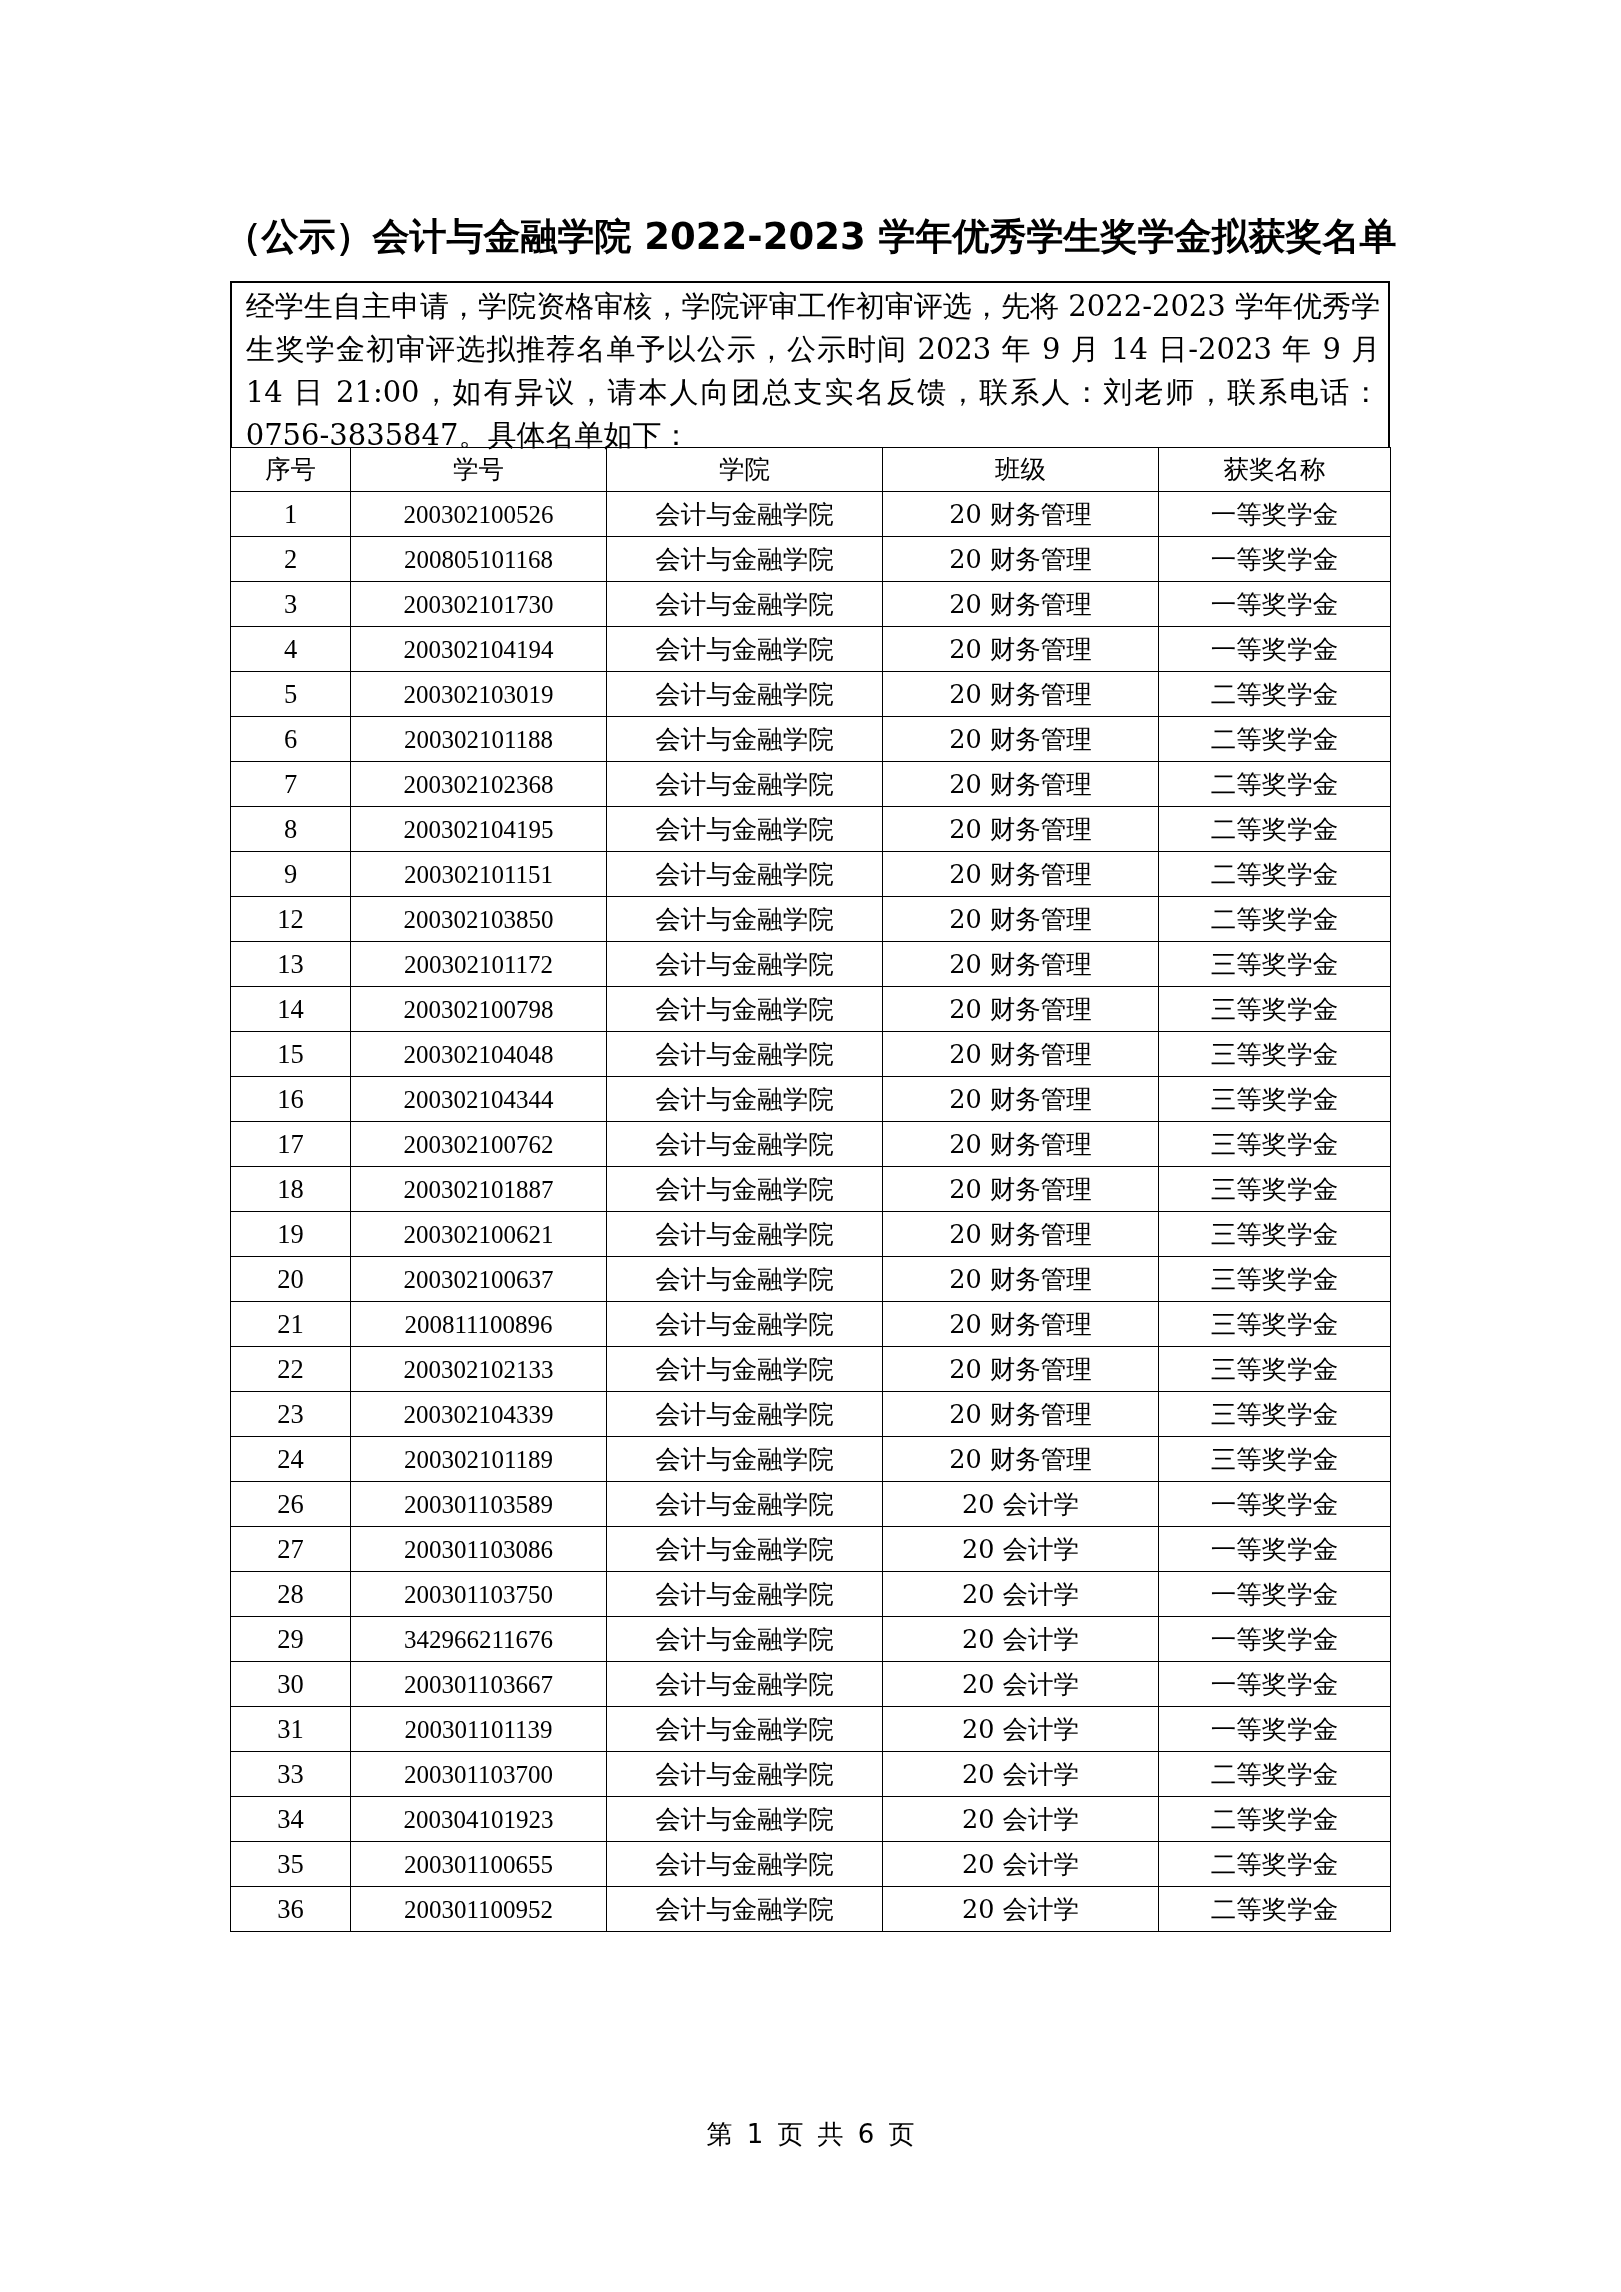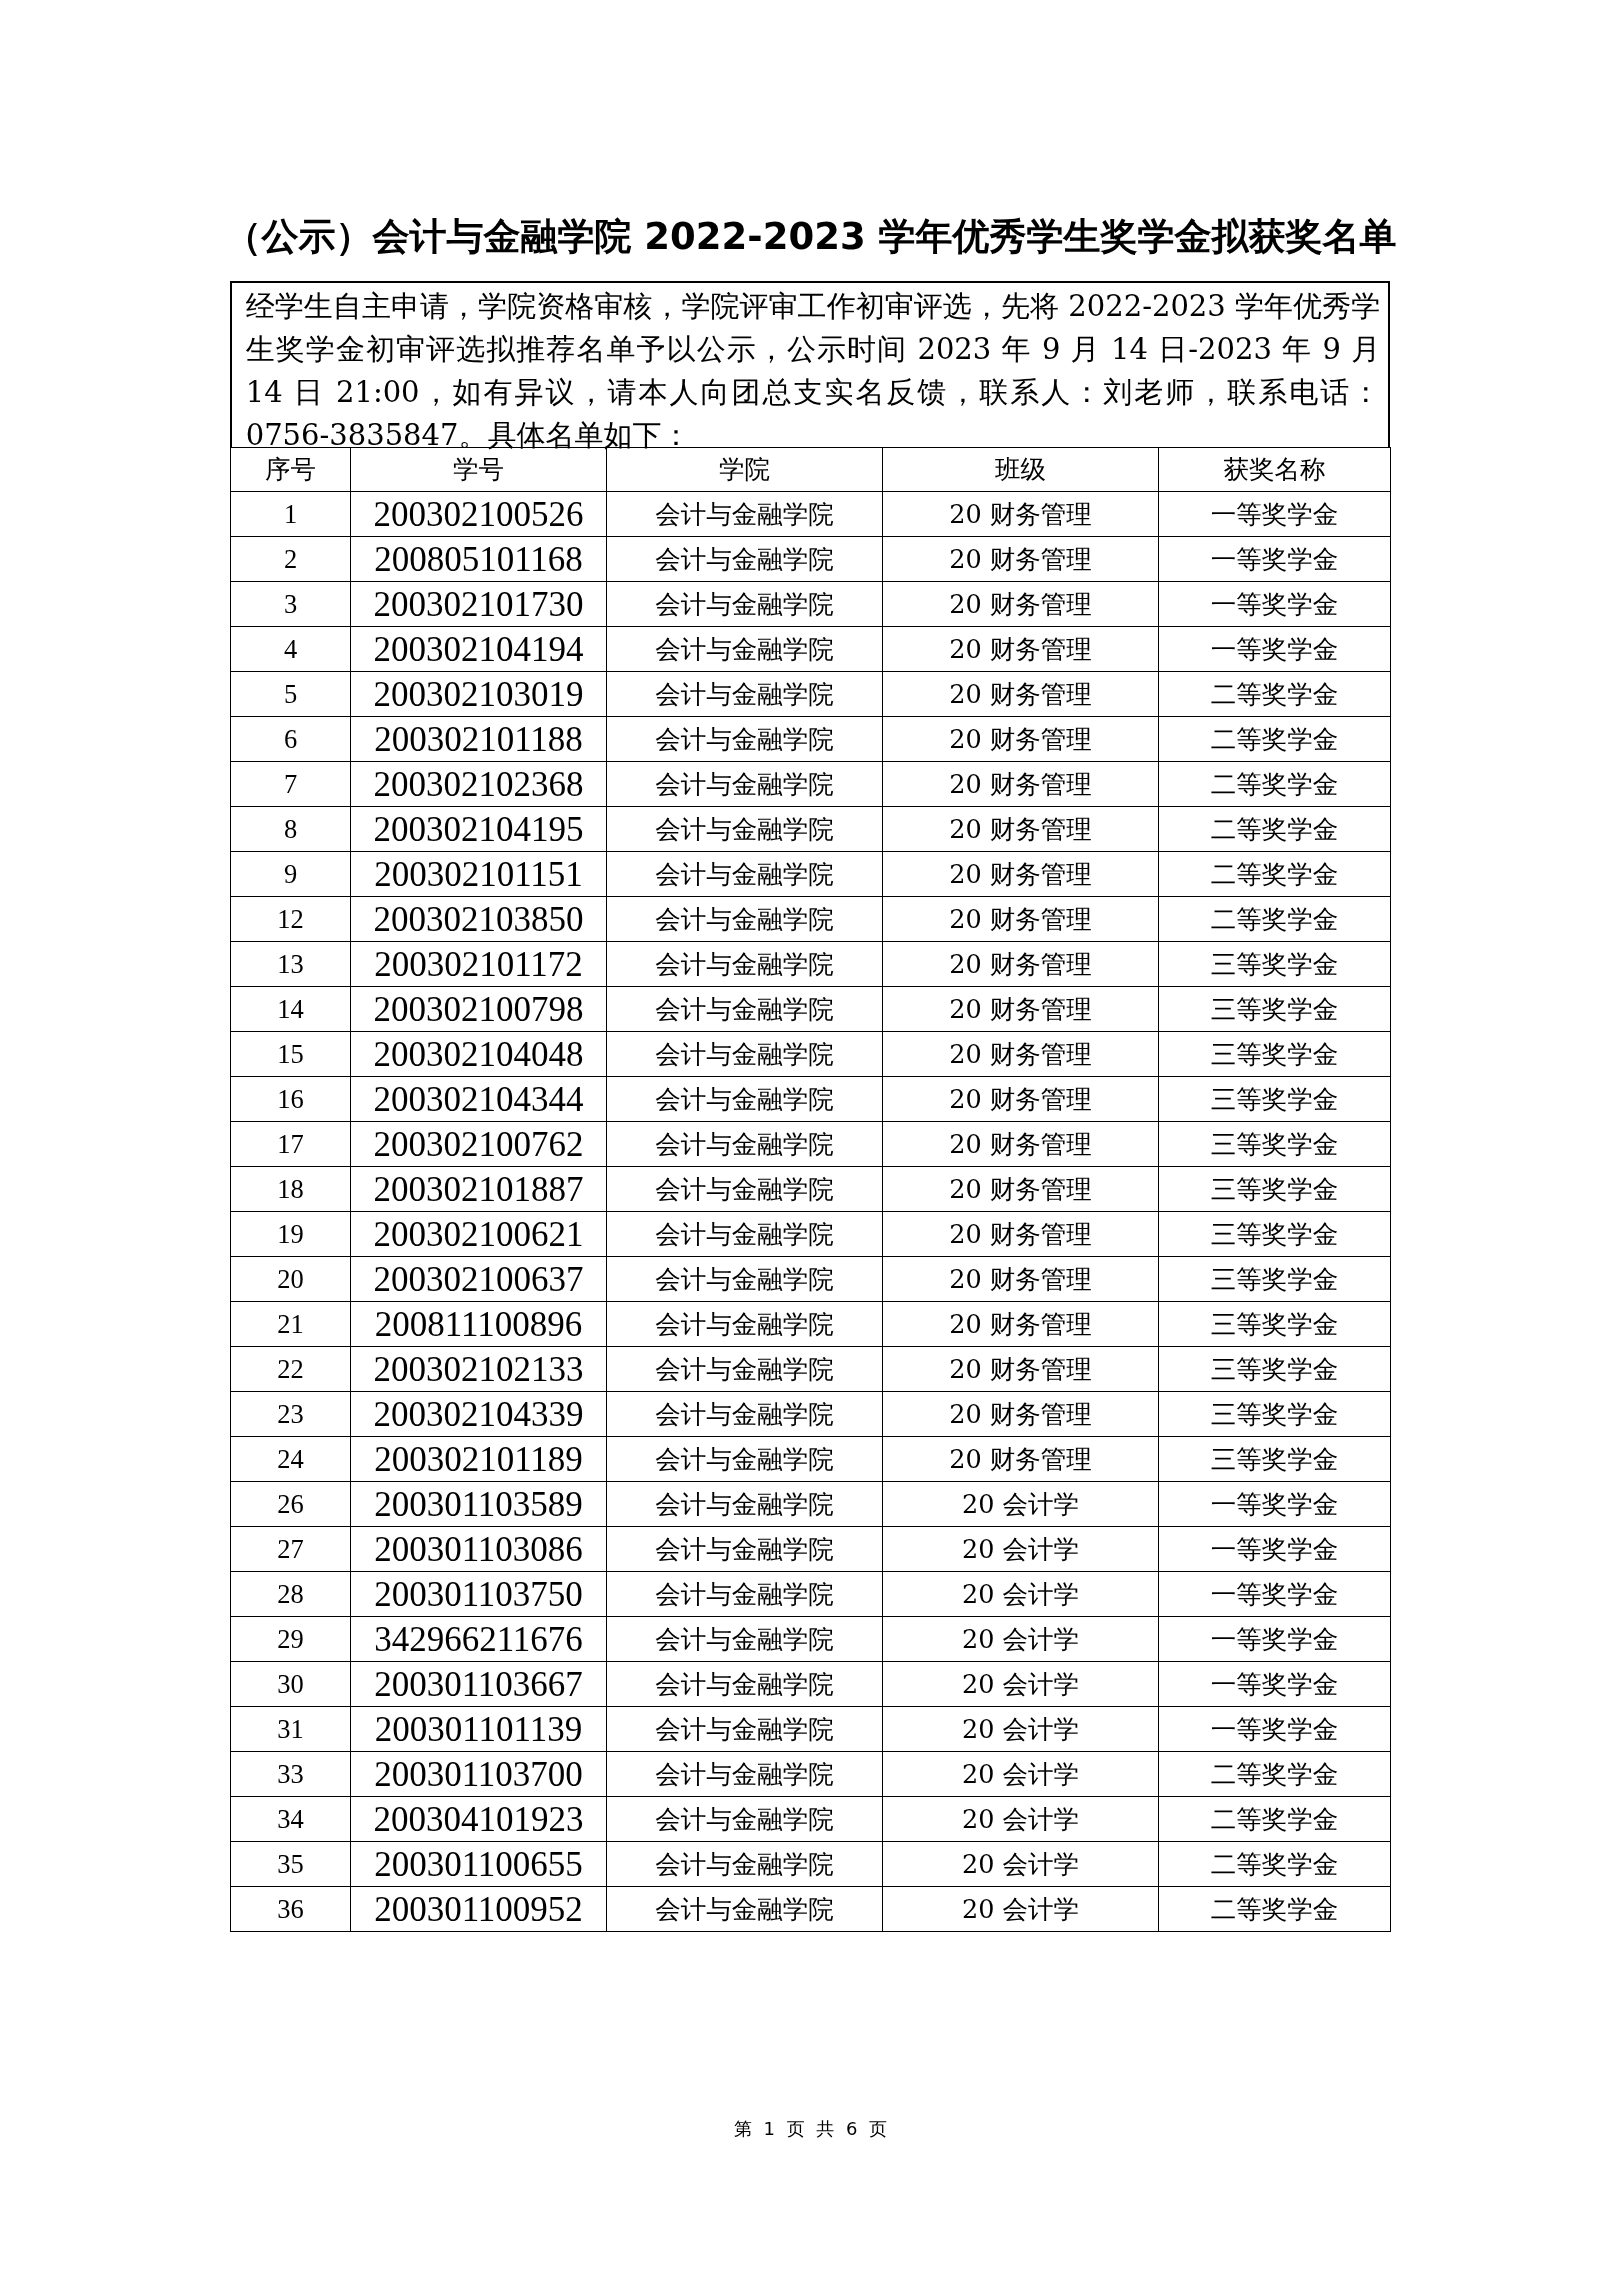--- a/index.html
+++ b/index.html
@@ -8,24 +8,24 @@
   .title { position: absolute; left: 0; width: 1621px; top: 210px; text-align: center;
            font-family: "DejaVu Sans", "Liberation Sans", sans-serif; font-weight: bold;
            font-size: 37px; letter-spacing: 0px; line-height: 53px; white-space: nowrap; }
   .sheet { position: absolute; left: 230px; top: 281px; width: 1160px; border-collapse: collapse; }
   .intro { border: 2px solid #000; border-bottom: none; padding: 2px 7.8px 3.9px 13.7px;
            font-size: 29px; line-height: 43px; height: 166px; box-sizing: border-box; text-align: justify; }
   table { border-collapse: collapse; width: 1160px; table-layout: fixed; }
   th, td { border: 1.5px solid #000; text-align: center; font-weight: normal;
            font-size: 25.5px; height: 44px; padding: 0; line-height: 43px; white-space: nowrap; overflow: hidden; }
   th { height: 43px; }
-  td.id { font-family: "Liberation Serif", "DejaVu Serif", serif; font-size: 35px; }
+  td.id { font-family: "Liberation Serif", "DejaVu Serif", serif; font-size: 25px; }
   td.num { font-family: "Liberation Serif", "DejaVu Serif", serif; font-size: 26.5px; }
   .footer { position: absolute; left: 0; width: 1621px; top: 2117px; text-align: center;
-            font-family: "DejaVu Sans", "Liberation Sans", sans-serif; font-size: 18px; word-spacing: 5.9px; }
+            font-family: "DejaVu Sans", "Liberation Sans", sans-serif; font-size: 26px; word-spacing: 5.9px; }
 </style>
 </head>
 <body>
 
 <div class="title">（公示）会计与金融学院 2022-2023 学年优秀学生奖学金拟获奖名单</div>
 
 <div class="sheet">
   <div class="intro">经学生自主申请，学院资格审核，学院评审工作初审评选，先将 2022-2023 学年优秀学生奖学金初审评选拟推荐名单予以公示，公示时间 2023 年 9 月 14 日-2023 年 9 月 14 日 21:00，如有异议，请本人向团总支实名反馈，联系人：刘老师，联系电话：0756-3835847。具体名单如下：</div>
   <table>
     <colgroup>

